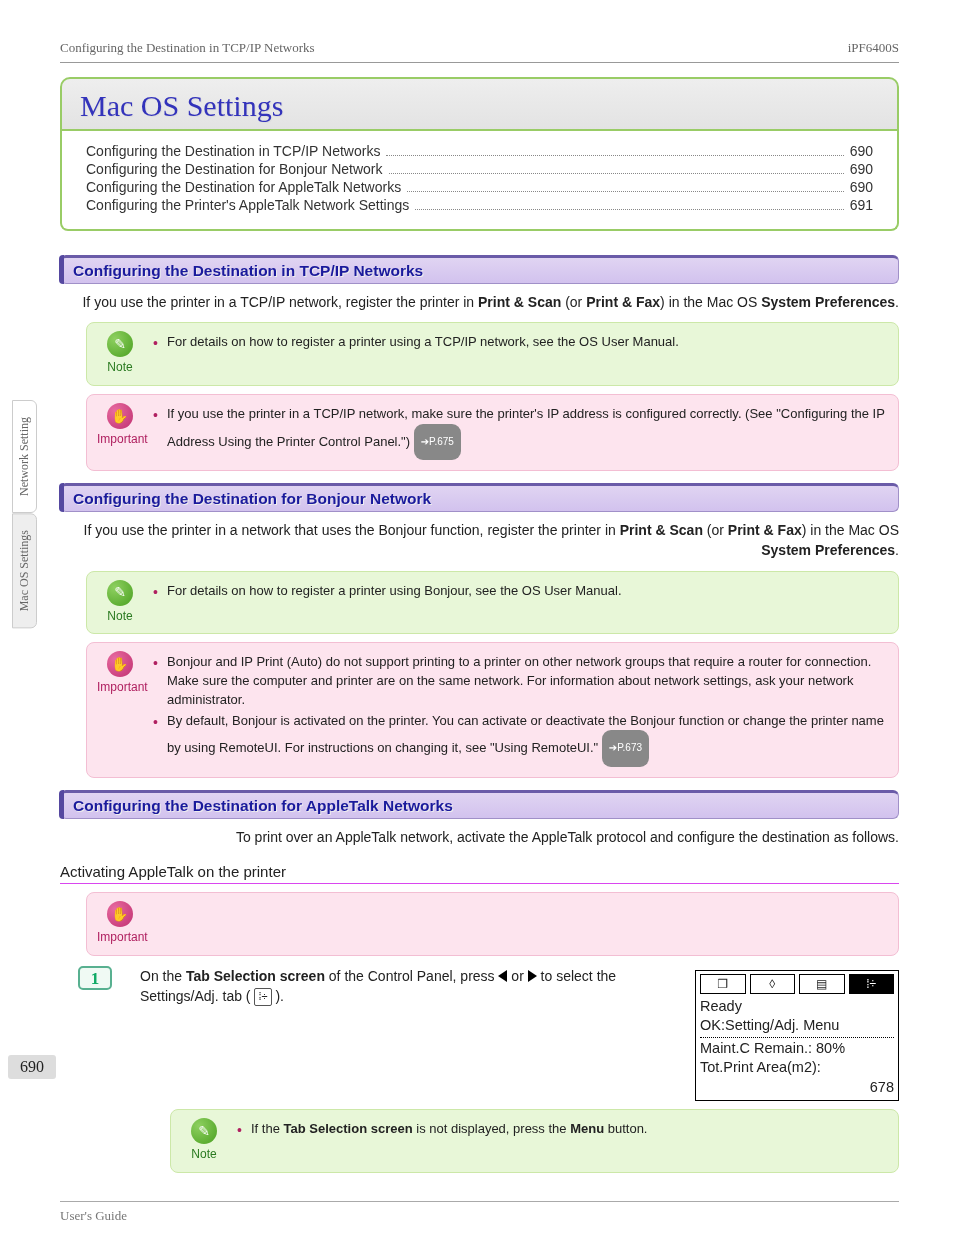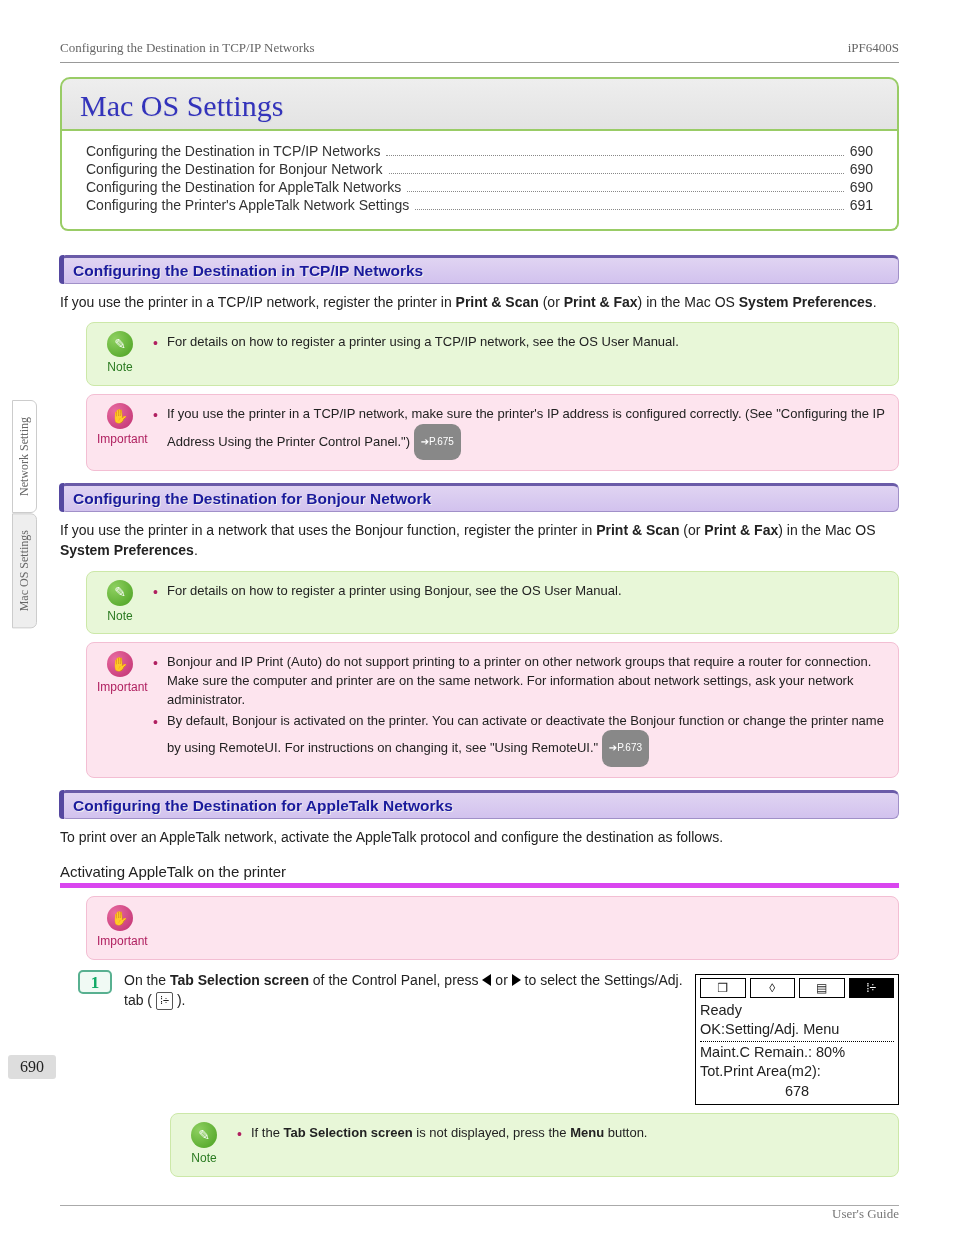--- a/index.html
+++ b/index.html
@@ -12,51 +12,51 @@
   .pagebox { position: absolute; left: 8px; top: 1055px; background: #ddd; border-radius: 3px; width: 48px; text-align: center; font-family: Georgia, serif; font-size: 16px; padding: 3px 0; }
   .title-block { border: 2px solid #9c6; border-radius: 10px 10px 0 0; background: linear-gradient(#eee,#e3e3e3); margin-bottom: 0; padding: 10px 18px 6px; }
   .title-block h1 { font-family: Georgia, 'Times New Roman', serif; font-size: 30px; font-weight: normal; color: #33b; text-shadow: 1px 1px 0 #ddd; }
   .toc-block { border-left: 2px solid #9c6; border-right: 2px solid #9c6; border-bottom: 2px solid #9c6; border-radius: 0 0 8px 8px; padding: 10px 24px 14px; margin-bottom: 24px; }
   .toc-row { display:flex; align-items:baseline; font-size:14px; color:#333; margin:2px 0; }
   .toc-title { white-space: nowrap; }
   .toc-dots { flex: 1; border-bottom: 1.5px dotted #888; margin: 0 6px 3px; }
   .toc-page { white-space: nowrap; }
   .sect-head { background: linear-gradient(#e0d4f2,#d2c2ee); border: 1px solid #a090c8; border-top: 3px solid #6a5ba8; border-radius: 6px; padding: 4px 12px 3px; margin: 12px 0 8px; font-size: 15.5px; font-weight: bold; color: #1a1a9c; text-shadow: 1px 1px 0 #eee; position:relative; }
   .sect-head::before { content:""; position:absolute; left:-2px; top:-3px; bottom:-1px; width:5px; background:#5548a0; border-radius:4px 0 0 4px; }
-  .body-p { font-size:14px; line-height:1.45; margin:4px 0 10px; }
+  .body-p { font-size:14px; line-height:1.45; margin:4px 0 10px;text-align:right; }
   .callout { border-radius: 8px; padding: 8px 10px 8px 10px; margin: 8px 0; display: flex; gap: 10px; align-items: flex-start; font-size: 13px; line-height: 1.45; margin-left:26px; }
   .callout.note { background: #e8f7d8; border: 1px solid #cce8a8; }
   .callout.important { background: #fde4ee; border: 1px solid #f3bed3; }
   .ic-col { text-align:center; width:46px; flex-shrink:0; }
   .ic-circle { width:26px; height:26px; border-radius:50%; margin:0 auto; display:flex; align-items:center; justify-content:center; font-size:14px; color:#fff; }
   .ic-note { background: radial-gradient(circle at 30% 30%, #8ed060, #4aa020); }
   .ic-imp { background: radial-gradient(circle at 30% 30%, #e86aa0, #c03070); }
   .ic-label { font-size:12px; margin-top:2px; }
   .ic-label.note { color:#2a7a20; }
   .ic-label.imp { color:#b02060;text-align:center; }
   .bul-list { list-style: none; padding:0; margin:0; }
   .bul-list li { position:relative; padding-left:14px; margin:2px 0; }
   .bul-list li::before { content:"•"; position:absolute; left:0; color:#b02060; font-size:14px; }
   .pill { display:inline-block; background:#888; color:#fff; border-radius:9px; font-size:10px; padding:11px 7px; vertical-align:1px; }
-  .subhead { font-size:15px; font-weight:normal; color:#222; border-bottom:5px solid #d946ef; padding-bottom:3px; margin:16px 0 8px; }
+  .subhead { font-size:15px; font-weight:normal; color:#222; border-bottom:1px solid #d946ef; padding-bottom:3px; margin:16px 0 8px; }
   .step-row { display:flex; gap:12px; margin:10px 0 0 18px; align-items:flex-start; }
   .step-num { width:34px; height:24px; border:2px solid #58b090; border-radius:5px; color:#1a6; font-family:Georgia,serif; font-weight:bold; text-align:center; font-size:17px; line-height:22px; flex-shrink:0; background:#f0faf4; }
-  .step-body { flex:1; font-size:14px; line-height:1.45; }
+  .step-body { flex:1; font-size:14px; line-height:1.45;margin-left:16px; }
   .lcd { border:1.5px solid #000; width:204px; font-family:Arial,sans-serif; font-size:14.5px; margin-top:4px; flex-shrink:0; }
   .lcd-tabs { display:flex; gap:4px; padding:3px 4px 2px; }
   .lcd-tab { border:1.5px solid #000; height:20px; flex:1; display:flex; align-items:center; justify-content:center; font-size:12px; }
   .lcd .sel { background:#000; color:#fff; }
   .lcd-text { padding: 1px 4px 3px; line-height:1.35; }
   .lcd-divider { border-top:1.5px dotted #000; margin: 1px 0; }
-  .lcd-right { text-align:center; }
+  .lcd-right { text-align:right; }
   .triangle-l, .triangle-r { display:inline-block; width:0; height:0; border-top:6px solid transparent; border-bottom:6px solid transparent; vertical-align:-1px; }
   .triangle-l { border-right:9px solid #000; }
   .triangle-r { border-left:9px solid #000; }
   .tab-icon { display:inline-block; border:1px solid #555; border-radius:2px; padding:0 3px; font-size:11px; vertical-align:1px; }
-  .footer { text-align:right; font-family:Georgia,serif; color:#777; font-size:13px; margin-top:28px; border-top:1px solid #aaa; }
+  .footer { text-align:left; font-family:Georgia,serif; color:#777; font-size:13px; margin-top:28px; border-top:1px solid #aaa; padding-top:6px; }
 </style>
 </head>
 <body>
 
 <div class="header-row">
   <span>Configuring the Destination in TCP/IP Networks</span>
   <span>iPF6400S</span>
 </div>
 <hr class="header-hr">
 

